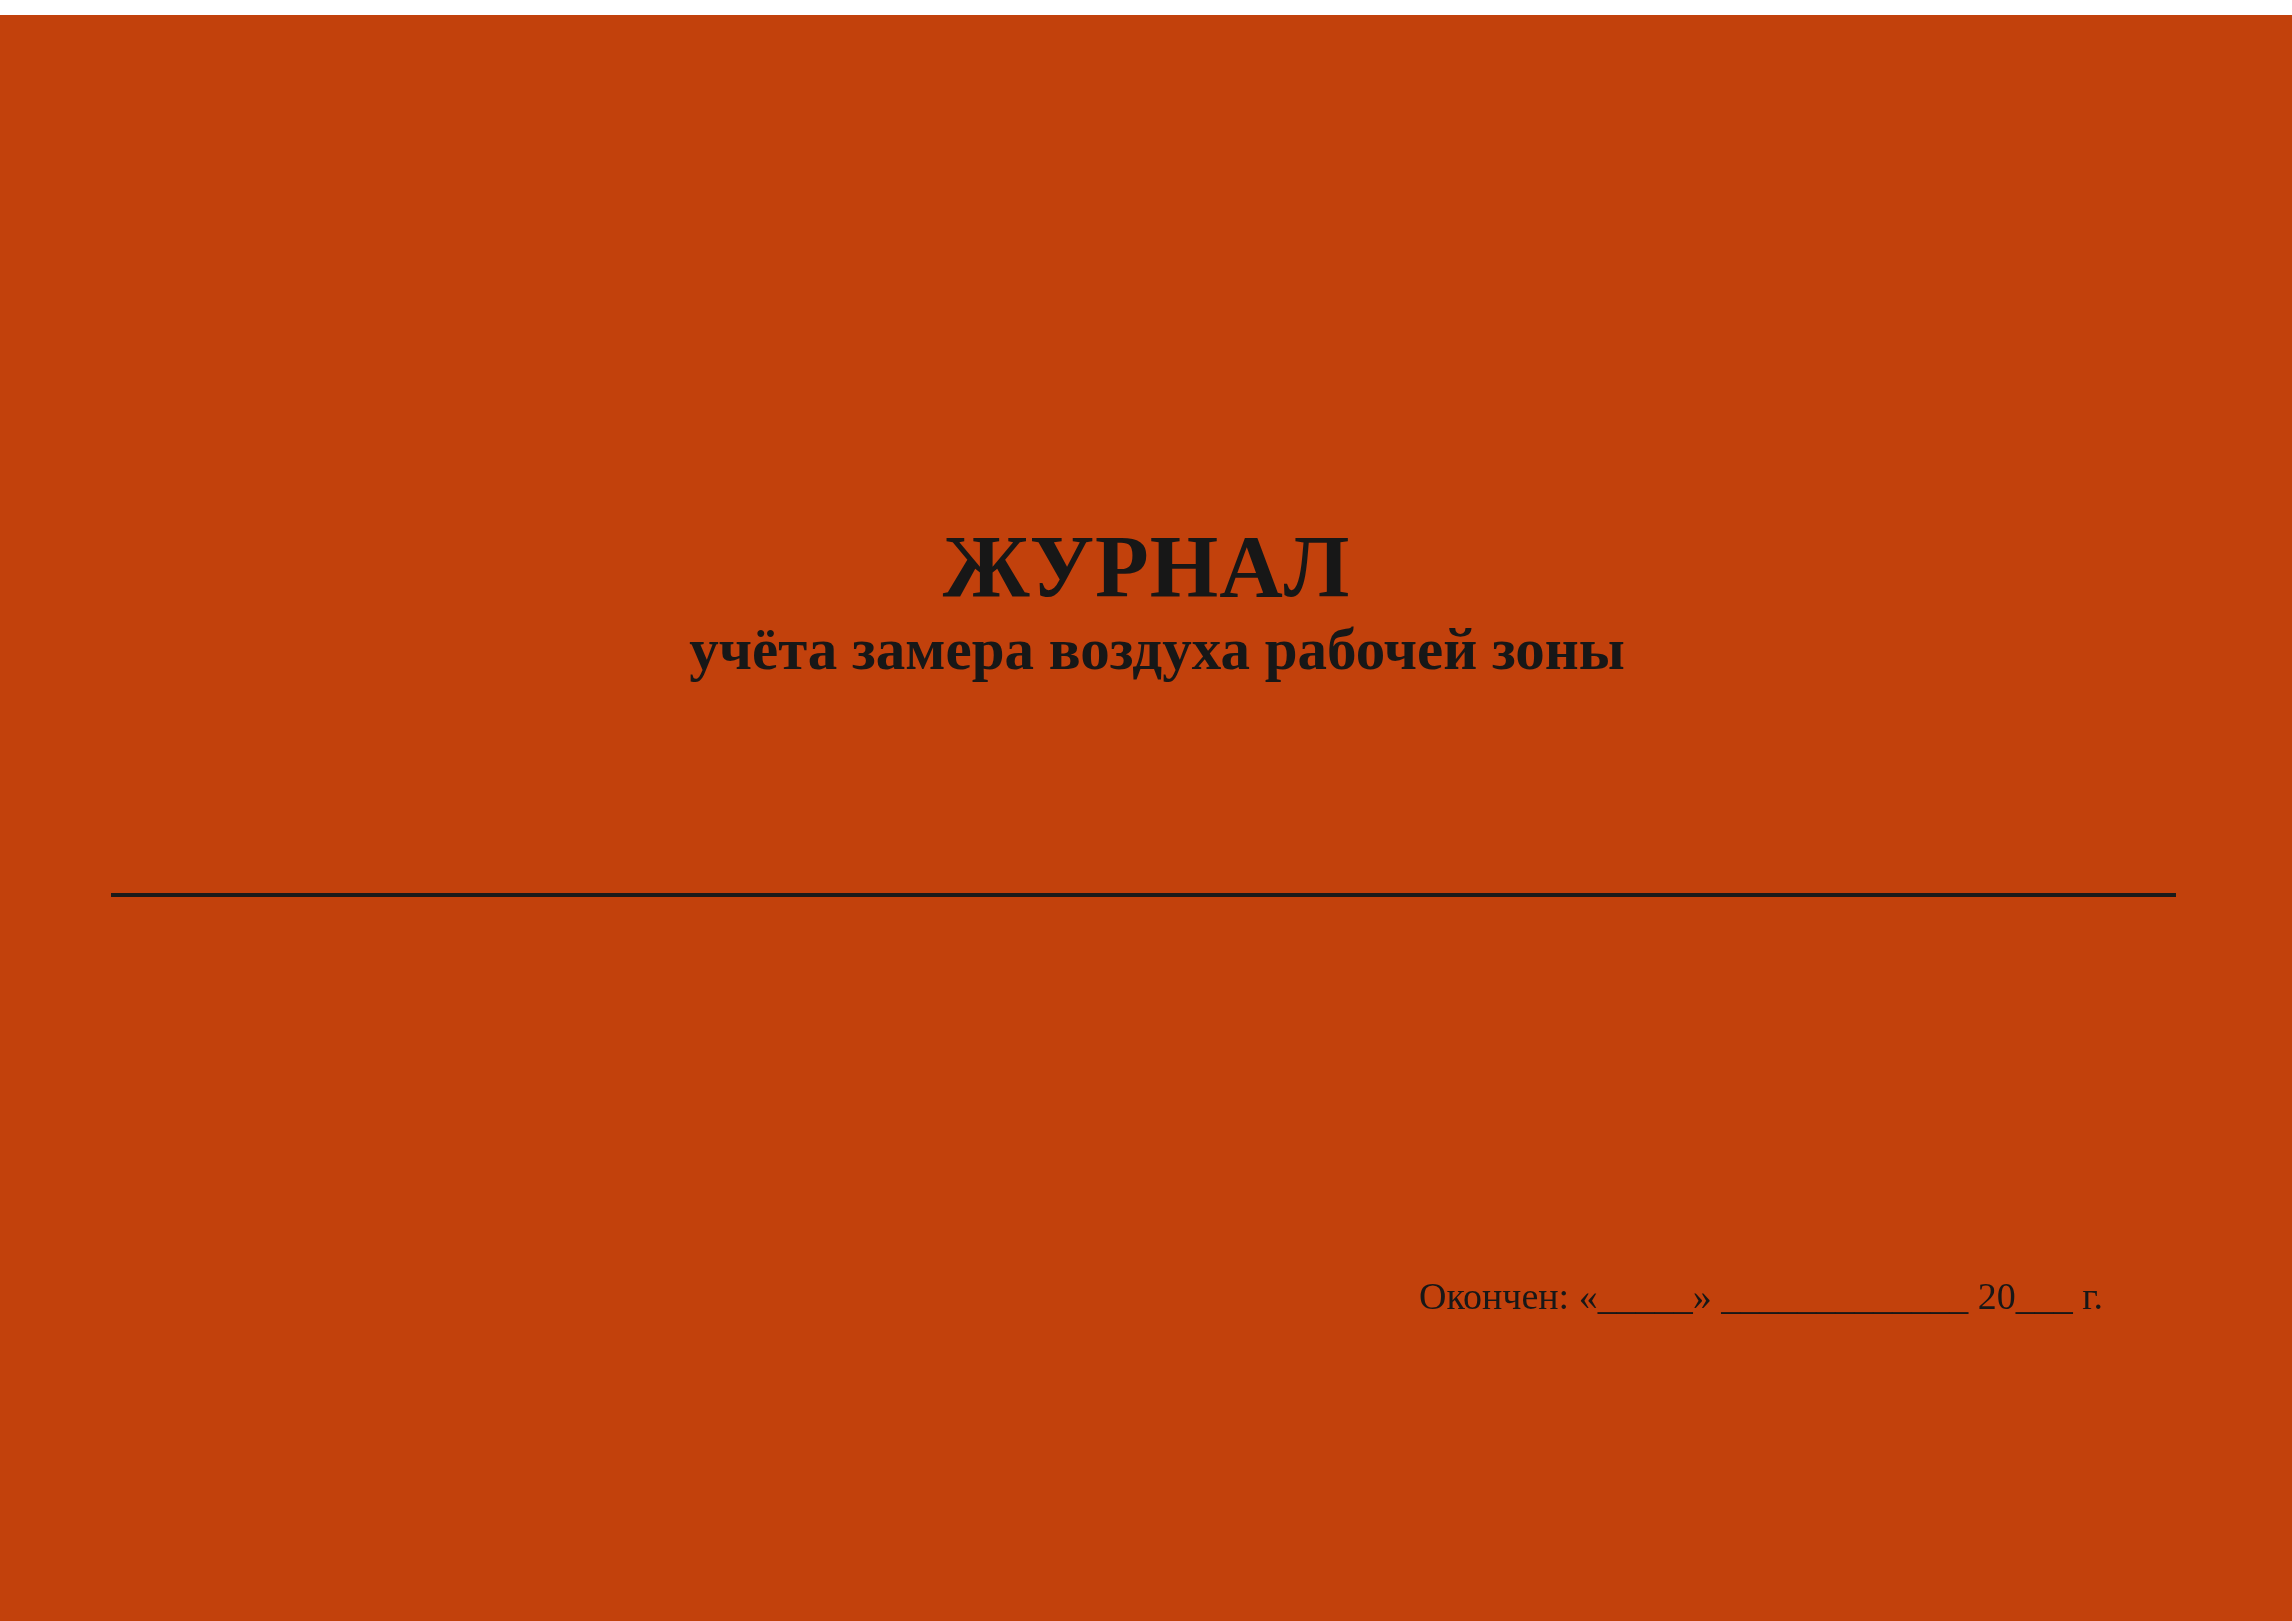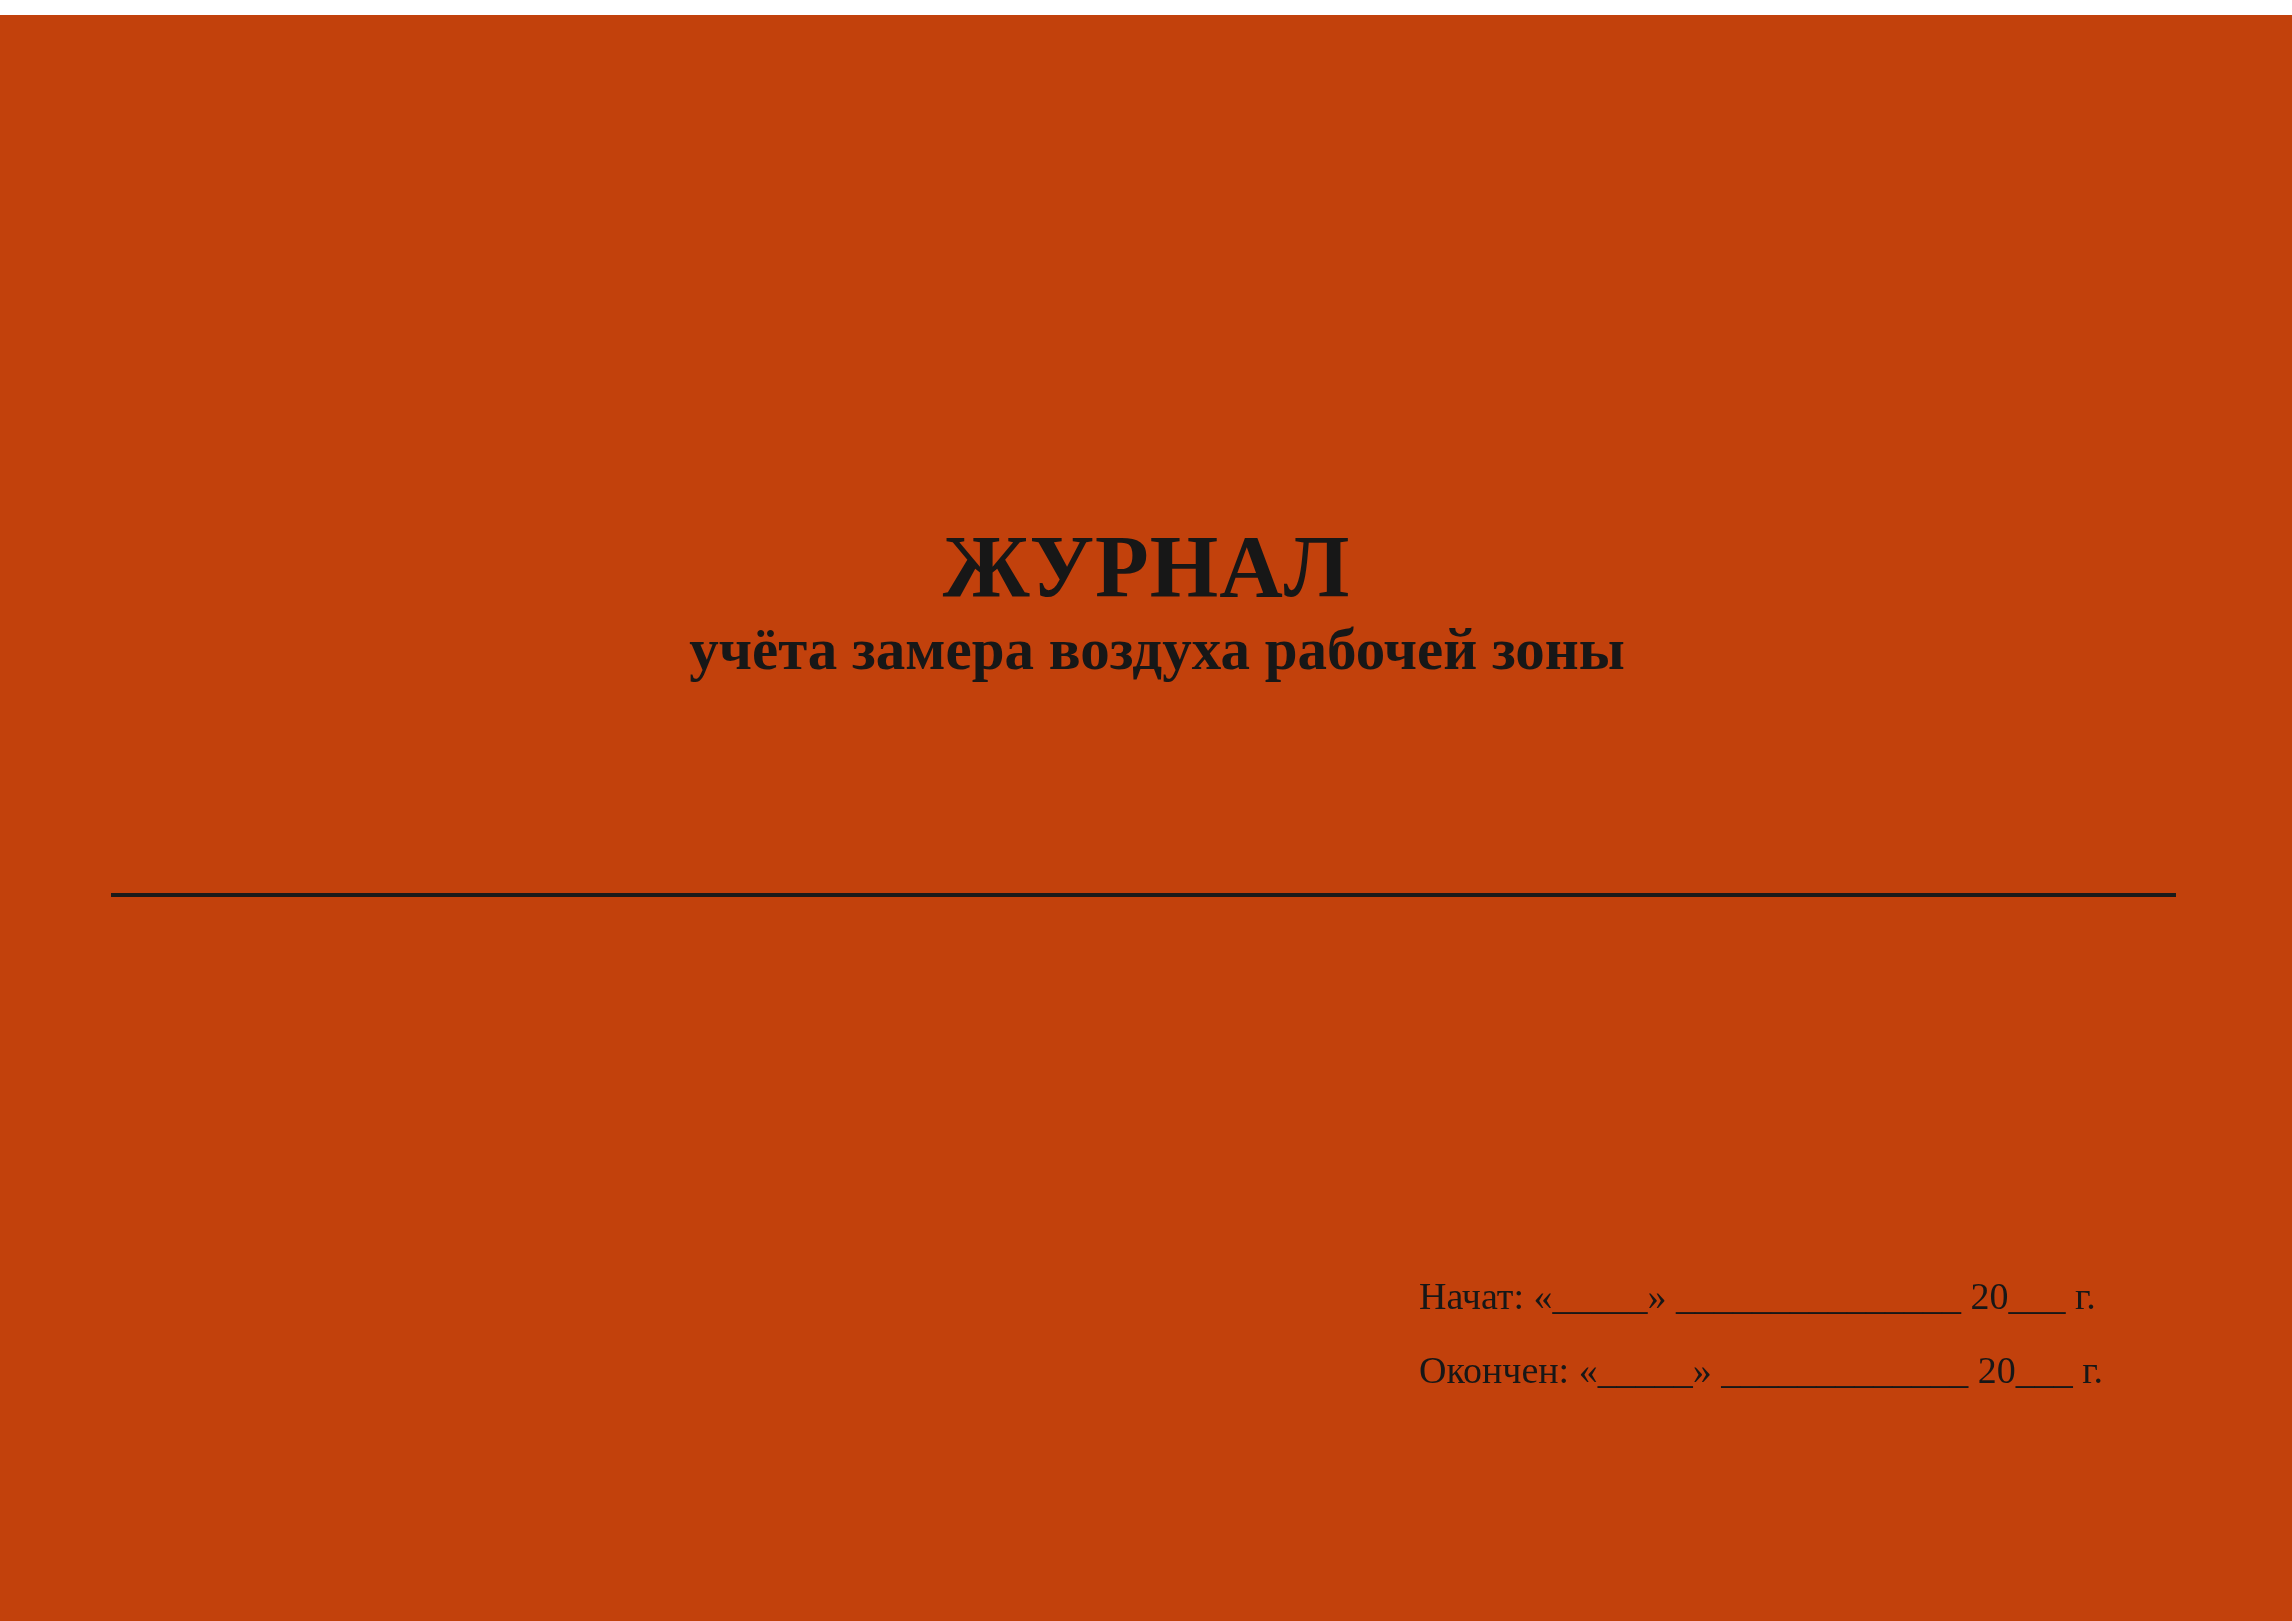--- a/index.html
+++ b/index.html
@@ -74,18 +74,17 @@
 <div class="page">
 
   <div class="heading-block">
     <div class="doc-title">ЖУРНАЛ</div>
     <div class="doc-subtitle">учёта замера воздуха рабочей зоны</div>
   </div>
 
   <div class="divider"></div>
 
   <div class="date-fields">
-    <span class="date-line">Начат: «_____» _______________ 20___ г.</span>
     <span class="date-line">Окончен: «_____» _____________ 20___ г.</span>
   </div>
 
 </div>
 
 
 </body></html>

